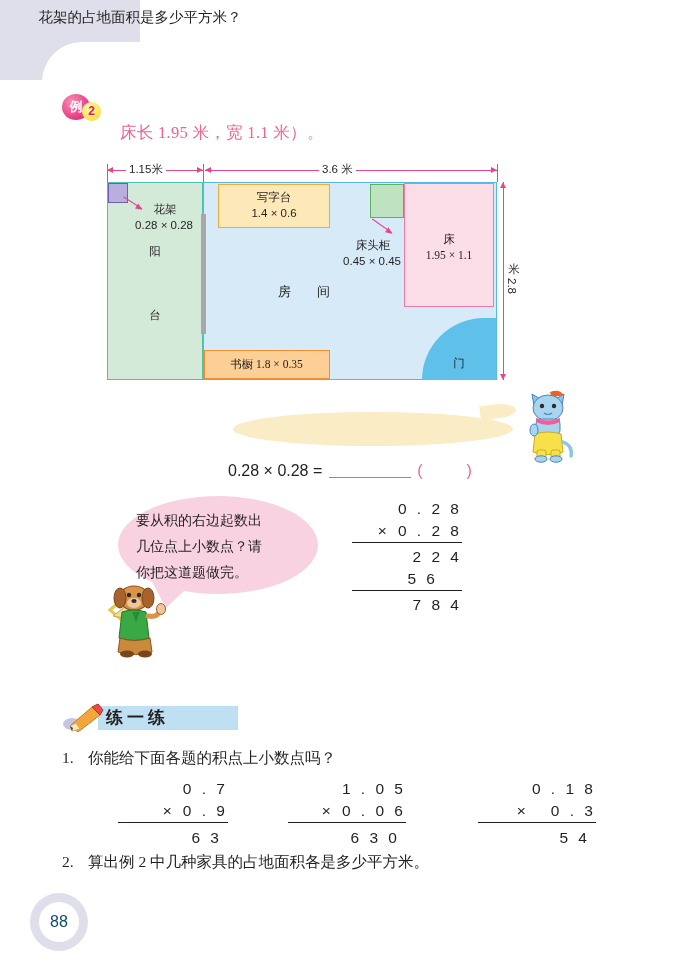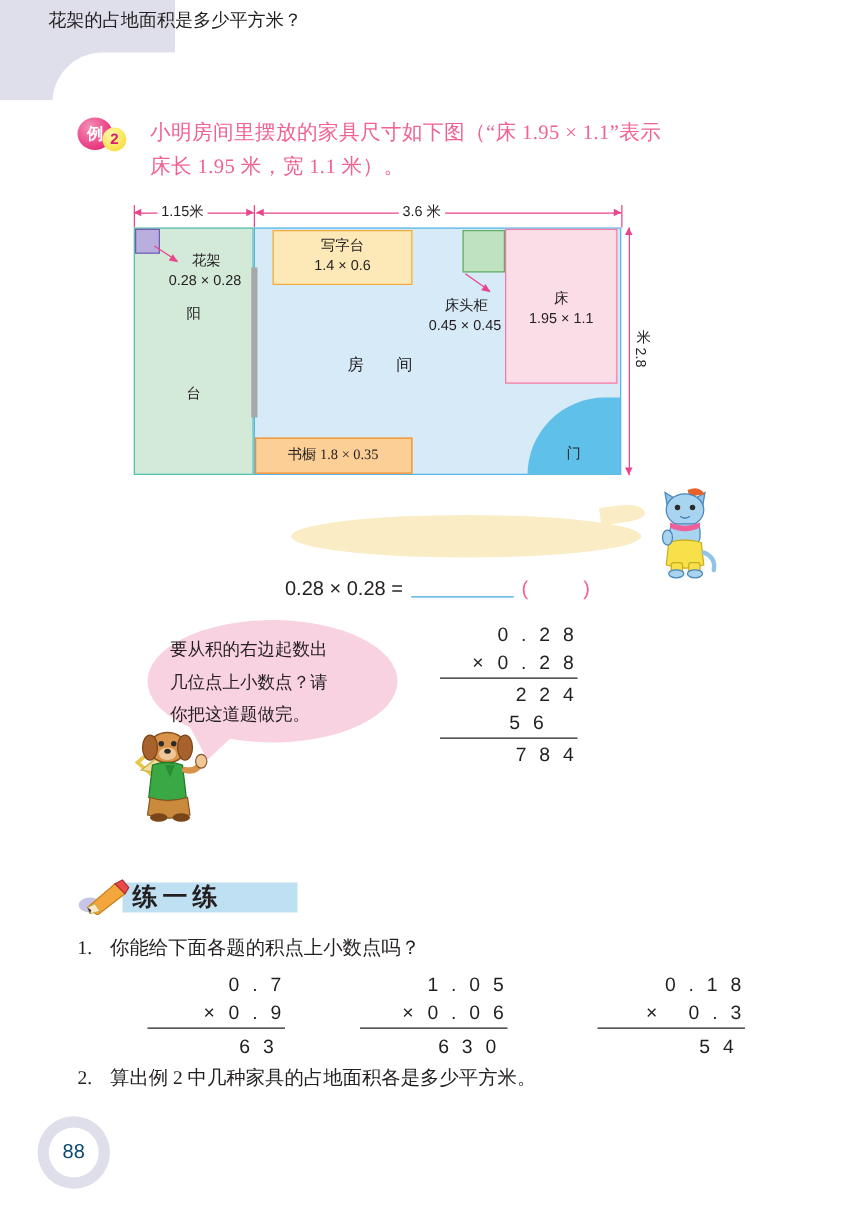--- a/index.html
+++ b/index.html
@@ -92,21 +92,21 @@
   .maincalc{left:352px;top:498px;width:110px;}
 
   
   .ansline{position:absolute;left:243px;top:632px;font-size:15.5px;}
   .blank-ul2{display:inline-block;width:70px;border-bottom:1.6px solid #3fa9d6;height:15px;vertical-align:-2px;margin:0 2px;}
   .note{position:absolute;left:62px;top:670px;font-size:15.5px;letter-spacing:.4px;}
 
   
   .prac{position:absolute;left:62px;top:700px;width:180px;height:34px;}
   .prac-bg{position:absolute;left:36px;top:6px;width:140px;height:24px;background:#bfe0f2;}
-  .prac-txt{position:absolute;left:44px;top:5px;font-size:20px;font-weight:bold;letter-spacing:4px;line-height:26px;}
+  .prac-txt{position:absolute;left:44px;top:5px;font-size:17px;font-weight:bold;letter-spacing:4px;line-height:26px;}
   .pencil{position:absolute;left:0px;top:2px;width:44px;height:30px;}
 
   .q1{position:absolute;left:62px;top:748px;font-size:15.5px;}
   .q2{position:absolute;left:62px;top:852px;font-size:15.5px;}
   .qnum{display:inline-block;width:26px;font-family:"Liberation Serif",serif;}
 
   .ex-calc1{left:118px;top:778px;width:110px;}
   .ex-calc2{left:288px;top:778px;width:118px;}
   .ex-calc3{left:478px;top:778px;width:118px;}
 
@@ -123,21 +123,21 @@
 
   <div class="corner-band"></div>
   <div class="corner-cut"></div>
 
   <div class="ex-row">
     <div class="ex-badge">
       <div class="circ">例</div>
       <div class="num">2</div>
     </div>
     <div class="ex-text">
-      <span>小明房间里摆放的家具尺寸如下图（“床 1.95 × 1.1”表示</span><br>
+      <br>
       <span>床长 1.95 米，宽 1.1 米）。</span>
     </div>
   </div>
 
   <div class="plan">
 
     <div class="tick" style="left:3px;top:6px;height:18px;"></div>
     <div class="tick" style="left:99px;top:6px;height:18px;"></div>
     <div class="tick" style="left:393px;top:6px;height:18px;"></div>
     <div class="arrowline" style="left:3px;top:12px;width:96px;"></div>
@@ -167,21 +167,21 @@
     <div class="lbl lbl-cn" style="left:28px;top:86px;width:46px;">阳</div>
     <div class="lbl lbl-cn" style="left:28px;top:150px;width:46px;">台</div>
 
     <div class="lbl lbl-cn" style="left:134px;top:32px;width:72px;">写字台</div>
     <div class="lbl" style="left:134px;top:48px;width:72px;">1.4 × 0.6</div>
 
     <div class="lbl lbl-cn" style="left:228px;top:80px;width:82px;">床头柜</div>
     <div class="lbl" style="left:212px;top:96px;width:112px;">0.45 × 0.45</div>
 
     <div class="lbl lbl-cn" style="left:305px;top:74px;width:80px;">床</div>
-    <div class="lbl" style="left:300px;top:90px;width:90px;">1.95 × 1.1</div>
+    <div class="lbl" style="left:300px;top:90px;width:90px;font-family:Liberation Serif, serif;">1.95 × 1.1</div>
 
     <div class="lbl lbl-cn" style="left:150px;top:126px;width:100px;font-size:13px;">房　　间</div>
     <div class="lbl lbl-cn" style="left:100px;top:199px;width:125px;">书橱 1.8 × 0.35</div>
     <div class="lbl lbl-cn" style="left:340px;top:198px;width:30px;">门</div>
   </div>
 
   <div class="bubble-tail"></div>
   <div class="bubble"></div>
   <div class="bubble-txt lbl-cn">花架的占地面积是多少平方米？</div>
 

